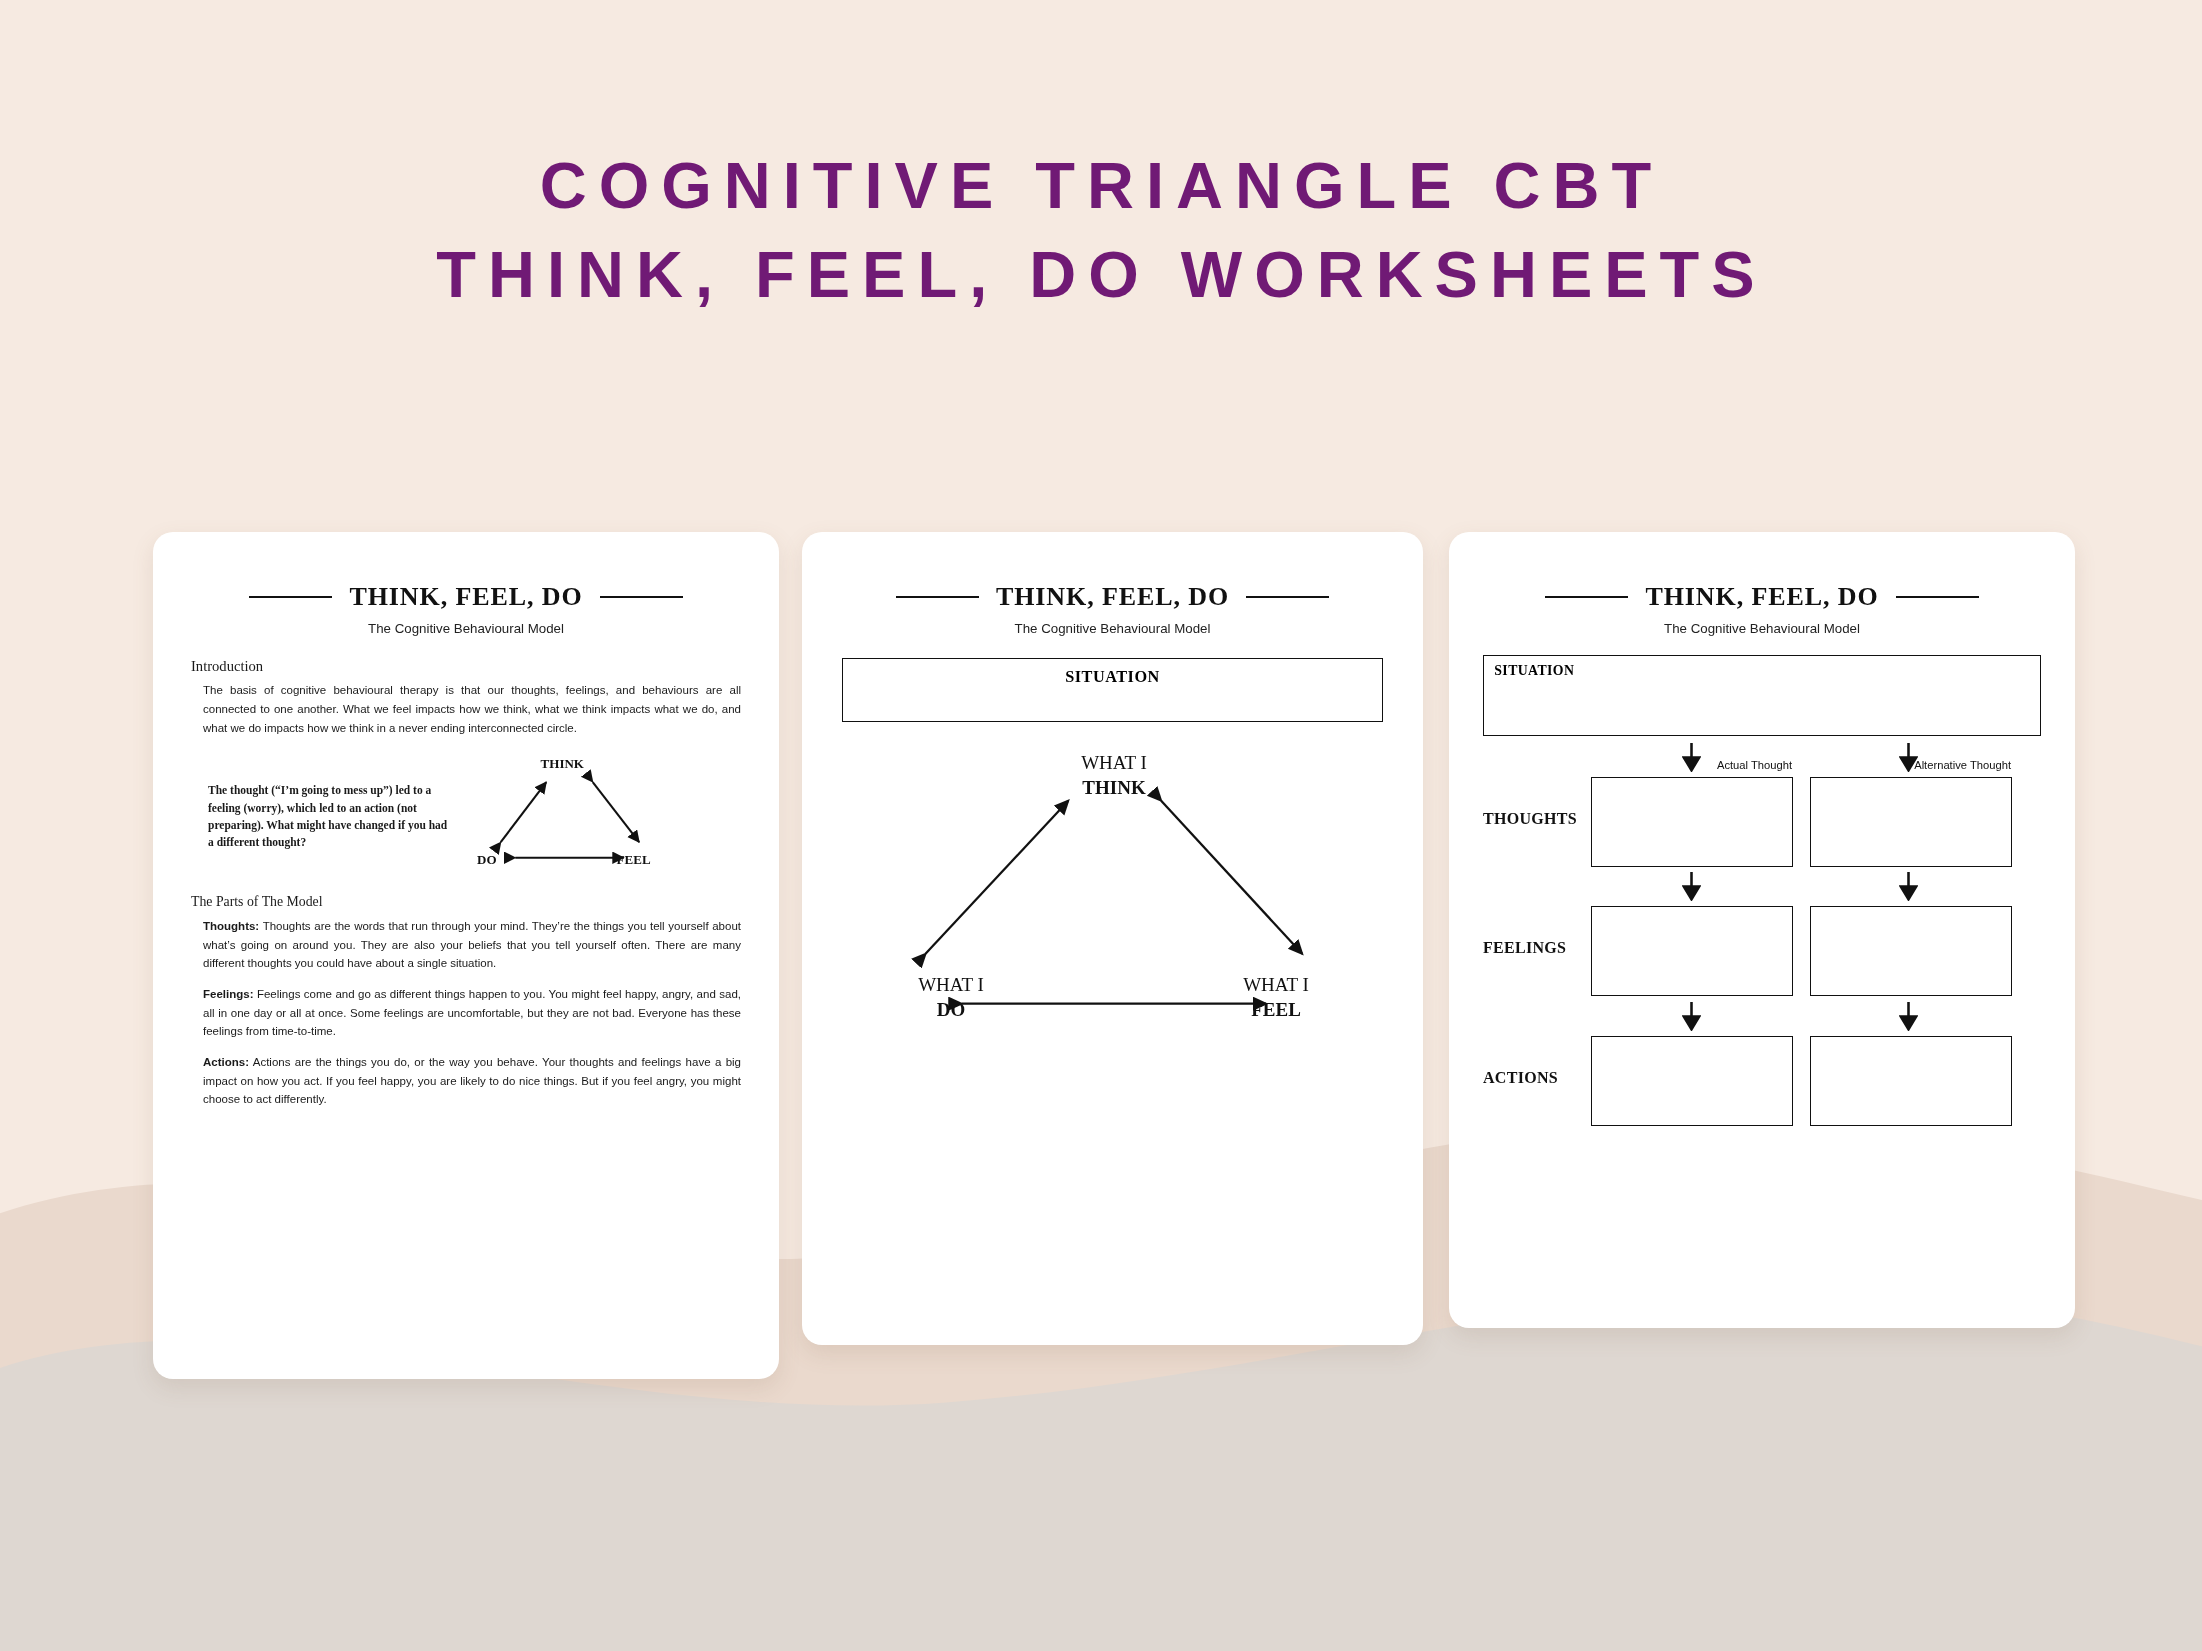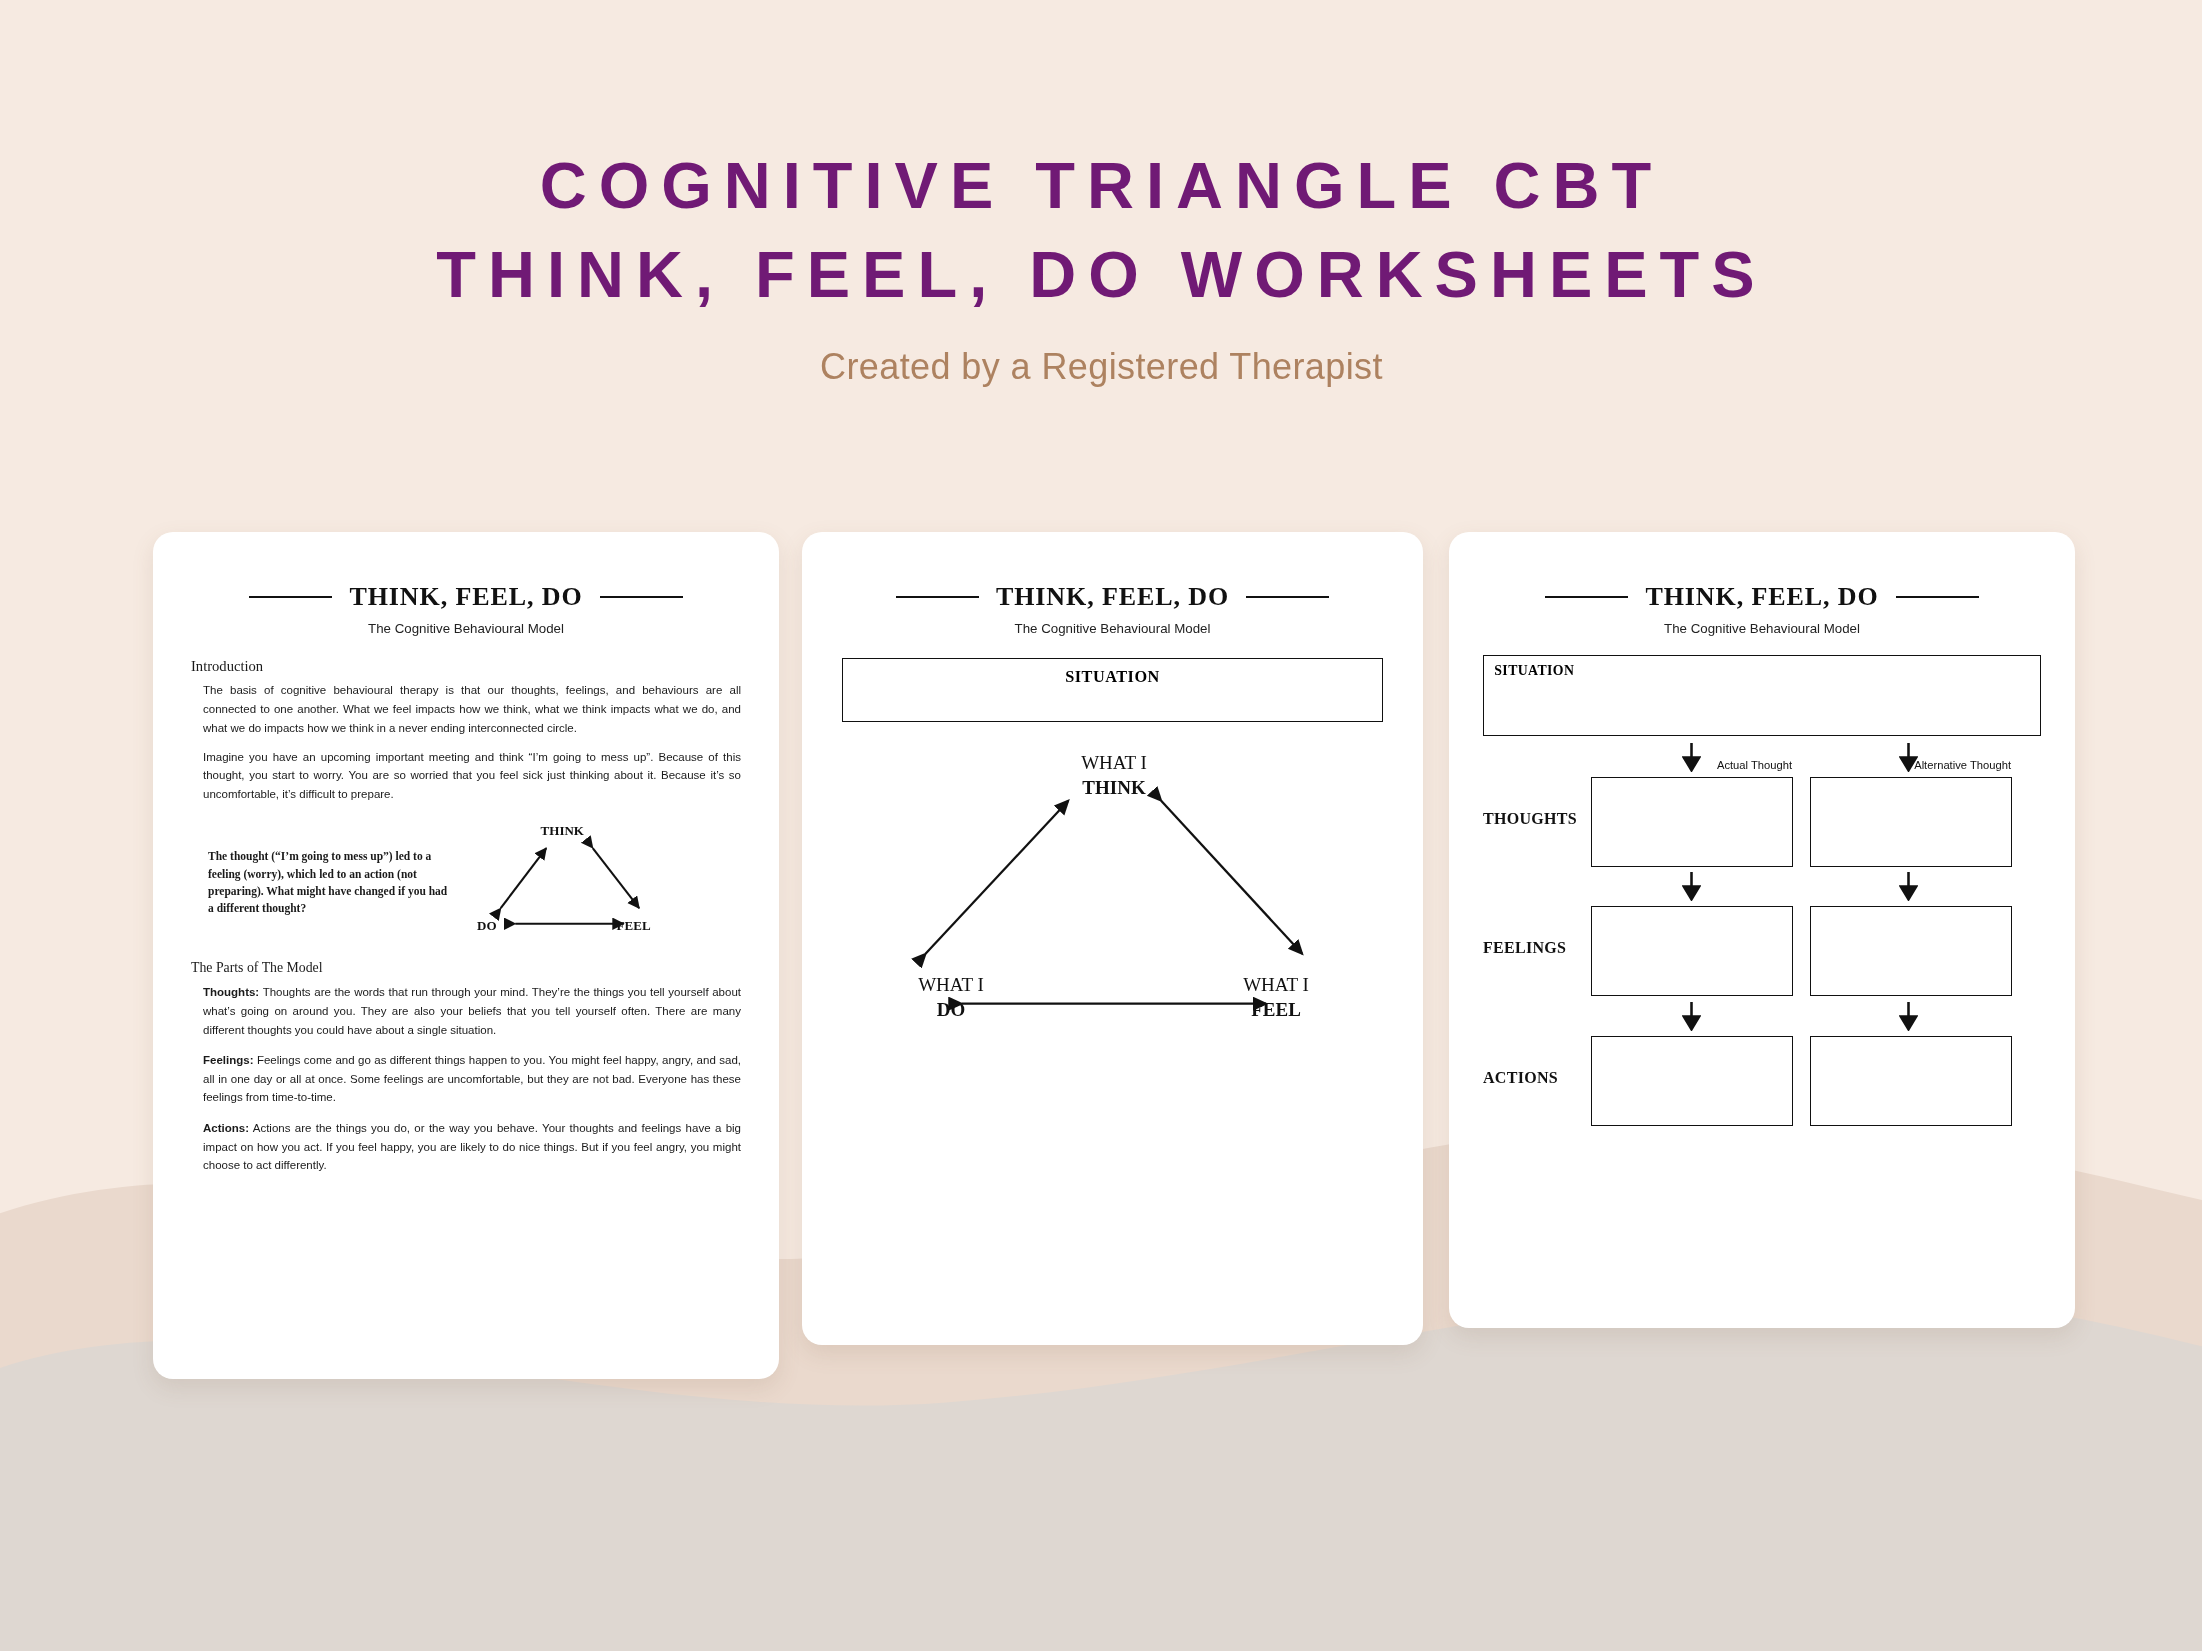--- a/index.html
+++ b/index.html
@@ -252,37 +252,35 @@
 <body>
 
 <svg class="bg-wave" id="wave-lower" viewBox="0 0 2560 760" preserveAspectRatio="none">
   <path d="M0,250 C340,140 620,330 980,300 C1380,268 1700,110 2100,150 C2300,170 2450,210 2560,235 L2560,760 L0,760 Z" fill="#ead9cd"></path>
   <path d="M0,430 C300,330 700,500 1100,470 C1520,438 1900,300 2280,350 C2400,366 2500,390 2560,405 L2560,760 L0,760 Z" fill="#ded7d1"></path>
 </svg>
 
 <div class="header">
   <div class="title-line" id="title-line-1">COGNITIVE TRIANGLE CBT</div>
   <div class="title-line" id="title-line-2">THINK, FEEL, DO WORKSHEETS</div>
-  <div class="subtitle">Created by a Registered Therapist</div>
 </div>
 
 <div class="sheet" id="sheet-1">
   <div class="sheet-head">
     <div class="rule-row">
       <span class="rule"></span>
       <span class="sheet-title">THINK, FEEL, DO</span>
       <span class="rule"></span>
     </div>
     <div class="sheet-sub">The Cognitive Behavioural Model</div>
   </div>
 
   <div class="s1-body">
     <div class="s1-h">Introduction</div>
     <p class="s1-p">The basis of cognitive behavioural therapy is that our thoughts, feelings, and behaviours are all connected to one another. What we feel impacts how we think, what we think impacts what we do, and what we do impacts how we think in a never ending interconnected circle.</p>
-    <p class="s1-p">Imagine you have an upcoming important meeting and think “I’m going to mess up”. Because of this thought, you start to worry. You are so worried that you feel sick just thinking about it. Because it’s so uncomfortable, it’s difficult to prepare.</p>
 
     <div class="s1-mid">
       <div class="s1-callout">The thought (“I’m going to mess up”) led to a feeling (worry), which led to an action (not preparing). What might have changed if you had a different thought?</div>
       <div class="tri-wrap">
         <span class="tri-label" style="left:79px; top:-6.9px;">THINK</span>
         <span class="tri-label" style="left:15.5px; top:89px;">DO</span>
         <span class="tri-label" style="left:155px; top:89px;">FEEL</span>
         <svg width="215" height="112" style="position:absolute;left:0;top:0;" viewBox="0 0 250 130">
           <defs>
             <marker id="ah1" markerWidth="7" markerHeight="7" refX="5.5" refY="3" orient="auto">

